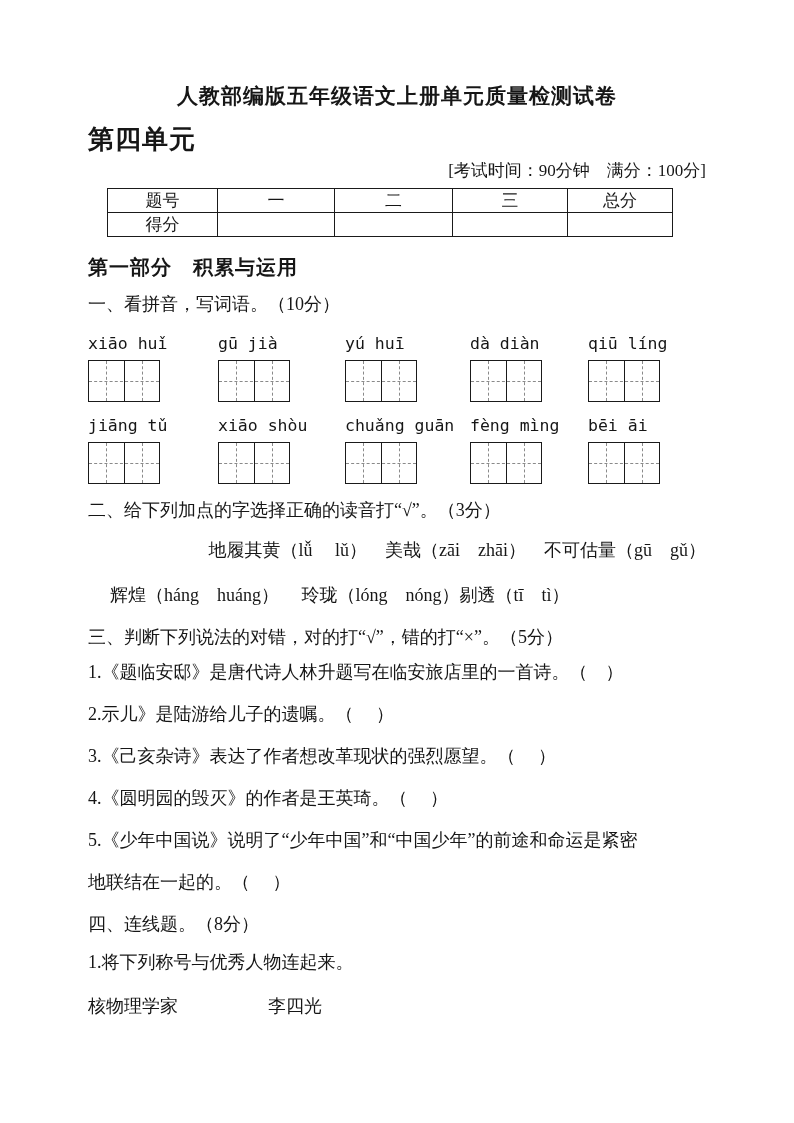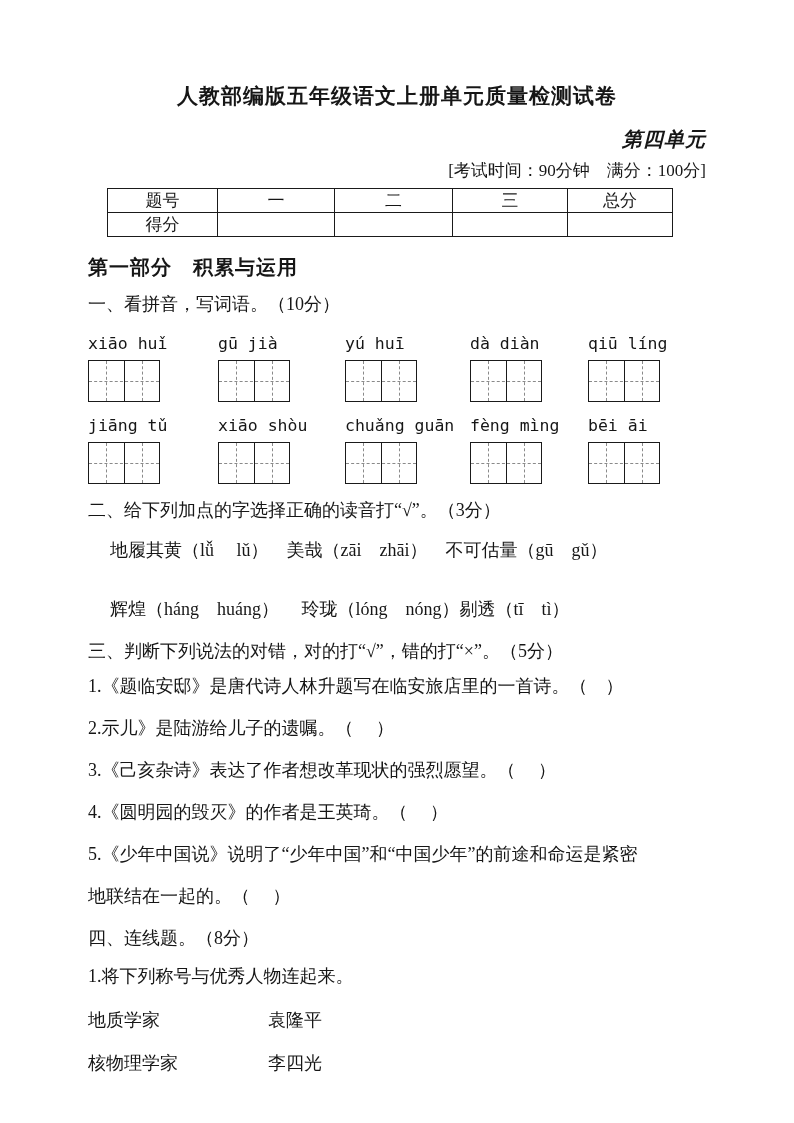--- a/index.html
+++ b/index.html
@@ -9,23 +9,23 @@
     font-family: "Liberation Serif", serif;
   }
   .page { box-sizing: border-box; width: 794px; height: 1123px; padding: 84px 88px 0 88px; }
 
   .doc-title {
     margin: 0 0 19px 0; text-align: center;
     font-family: "Liberation Sans", sans-serif;
     font-size: 21px; line-height: 24px; font-weight: 700; letter-spacing: 1px;
   }
   .unit-title {
-    margin: 0 0 9px 0; text-align: right;
+    margin: 0 0 9px 0; text-align: left;
     font-family: "Liberation Sans", sans-serif;
-    font-size: 20px; line-height: 25px; font-weight: 700; letter-spacing: 1px; font-style: italic;
+    font-size: 26px; line-height: 25px; font-weight: 700; letter-spacing: 1px;
   }
   .exam-info { text-align: right; font-size: 17px; line-height: 20px; margin-bottom: 7px; }
 
   table.score-table {
     border-collapse: collapse; table-layout: fixed;
     margin-left: 19px; width: 565px;
   }
   table.score-table td {
     border: 1.5px solid #1a1a1a; padding: 0;
     height: 23px; text-align: center; vertical-align: middle;
@@ -34,21 +34,21 @@
 
   .part-heading {
     margin: 19px 0 15px 0; text-align: left;
     font-family: "Liberation Sans", sans-serif;
     font-size: 20px; line-height: 23px; font-weight: 700; letter-spacing: 1px;
   }
 
   .line { font-size: 18px; line-height: 20px; margin: 0 0 22px 0; white-space: nowrap; }
   .q-title { margin-bottom: 20px; }
   .indented { margin-left: 22px; }
-  .gap-after-lg { margin-bottom: 39px; }
+  .gap-after-lg { margin-bottom: 25px; text-align: right; }
 
   .py-row {
     display: grid;
     grid-template-columns: 130px 127px 125px 118px 1fr;
     margin-bottom: 14px;
   }
   .py-label {
     font-family: "DejaVu Sans Mono", monospace;
     font-size: 16.5px; line-height: 19px; white-space: nowrap;
   }
@@ -244,21 +244,17 @@
   <div class="line">2.示儿》是陆游给儿子的遗嘱。（　 ）</div>
   <div class="line">3.《己亥杂诗》表达了作者想改革现状的强烈愿望。（　 ）</div>
   <div class="line">4.《圆明园的毁灭》的作者是王英琦。（　 ）</div>
   <div class="line">5.《少年中国说》说明了“少年中国”和“中国少年”的前途和命运是紧密</div>
   <div class="line">地联结在一起的。（　 ）</div>
 
   <div class="line q-title" style="margin-bottom:18px;">四、连线题。（8分）</div>
   <div class="line" style="margin-bottom:24px;">1.将下列称号与优秀人物连起来。</div>
 
   <div class="match-row">
-    <span class="match-left">地质学家</span>
-    <span class="match-right">袁隆平</span>
-  </div>
-  <div class="match-row">
     <span class="match-left">核物理学家</span>
     <span class="match-right">李四光</span>
   </div>
 
 </div>
 
 </body></html>

